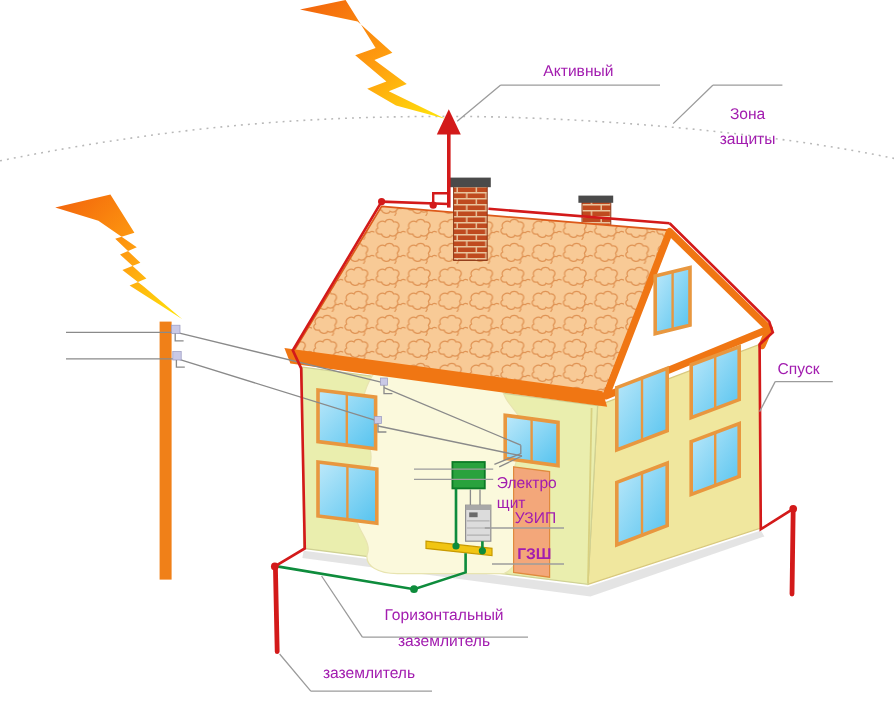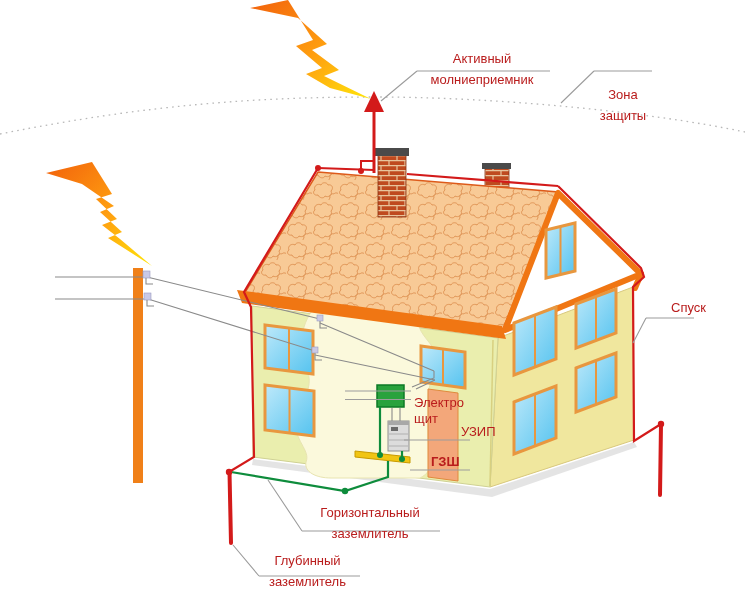--- a/index.html
+++ b/index.html
@@ -1,19 +1,19 @@
 <!DOCTYPE html>
 <html style="--conductor_red: #D31A1A; --earth_green: #0E8C3C; --leader_gray: #9C9C9C; --zone_gray: #B8B8B8; --pole_orange: #F08018; --trim_orange: #F07613; --roof_base: #F8CA96; --roof_pattern: #E09455; --gable_base: #F0995D; --gable_stripe: #E2834A; --wall_front: #EAEEAE; --wall_side: #F0E79E; --window_frame: #E8973F; --glass_light: #BEE9FA; --glass_dark: #55C3EF; --door_salmon: #F3A77A; --panel_green: #29A23D; --bus_yellow: #F1C513; --brick_red: #BF4A1F; --brick_mortar: #E8C49C; --bolt_dark: #F2610C; --bolt_mid: #FFA010; --bolt_light: #FFE60A; --cutaway_cream: #FBF9DC;"><head>
 <meta charset="utf-8">
 <style>
   html,body{margin:0;padding:0;background:#ffffff;}
   #stage{position:relative;width:745px;height:589px;background:#fff;overflow:hidden;
          font-family:"Liberation Sans", sans-serif;}
   #scene{position:absolute;left:0;top:0;}
-  .lbl{position:absolute;color:#b91c1c;font-size:13px;line-height:14px;white-space:nowrap;}
+  .lbl{position:absolute;color:#a21caf;font-size:13px;line-height:14px;white-space:nowrap;}
   .lbl.center{text-align:center;}
   .lbl .l1{display:block;}
   .lbl .gap7 .l1, .lbl.gap7 .l1{margin-bottom:7px;}
   .lbl.gap7 span{display:block;}
   .lbl.gap2 span{display:block;margin-bottom:2px;}
   
   .redline{stroke:var(--conductor_red);fill:none;}
   .reddot{fill:var(--conductor_red);stroke:none;}
   .greenline{stroke:var(--earth_green);fill:none;stroke-width:2.2;}
   .greendot{fill:var(--earth_green);stroke:none;}
@@ -191,40 +191,38 @@
     <path class="leader" d="M345,391 H411 M345,399.5 H411"></path>
     <path class="leader" d="M404,440 H470"></path>
     <path class="leader" d="M410,470 H470"></path>
     <path class="leader" d="M302,531 H440 M302,531 L268,480"></path>
     <path class="leader" d="M259,576 H360 M259,576 L233,545"></path>
   </g>
 </svg>
 
 <div class="lbl center gap7" style="left:412px;top:52px;width:140px;">
   <span class="l1">Активный</span>
-  <span>молниеприемник</span>
 </div>
 <div class="lbl center gap7" style="left:588px;top:52px;width:70px;margin-top:36px;">
   <span class="l1">Зона</span>
   <span>защиты</span>
 </div>
-<div class="lbl" style="left:648px;top:301px;margin-left:23px;">
+<div class="lbl" style="left:648px;top:301px;">
   <span>Спуск</span>
 </div>
 <div class="lbl gap2" style="left:414px;top:396px;">
   <span>Электро</span>
   <span>щит</span>
 </div>
-<div class="lbl" style="left:429px;top:425px;margin-left:32px;">
+<div class="lbl" style="left:429px;top:425px;">
   <span>УЗИП</span>
 </div>
 <div class="lbl" style="left:431px;top:455px;font-weight:bold;">
   <span>ГЗШ</span>
 </div>
 <div class="lbl center gap7" style="left:295px;top:506px;width:150px;">
   <span class="l1">Горизонтальный</span>
   <span>заземлитель</span>
 </div>
 <div class="lbl center gap7" style="left:240px;top:554px;width:135px;">
-  <span class="l1">Глубинный</span>
   <span>заземлитель</span>
 </div>
 </div>
 
 </body></html>

